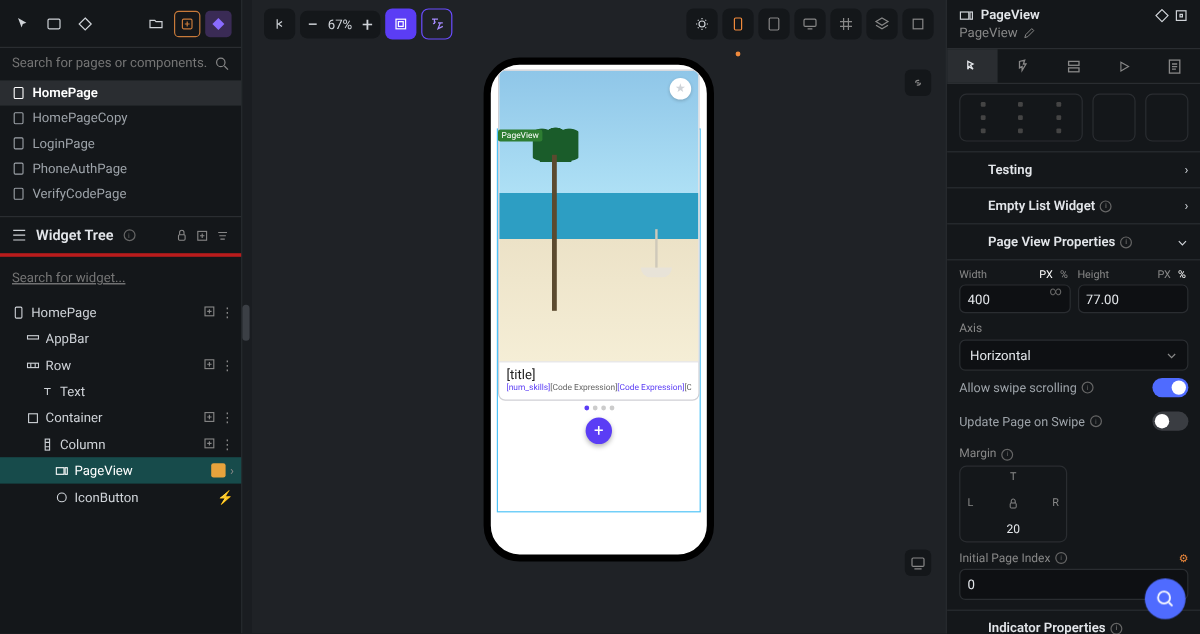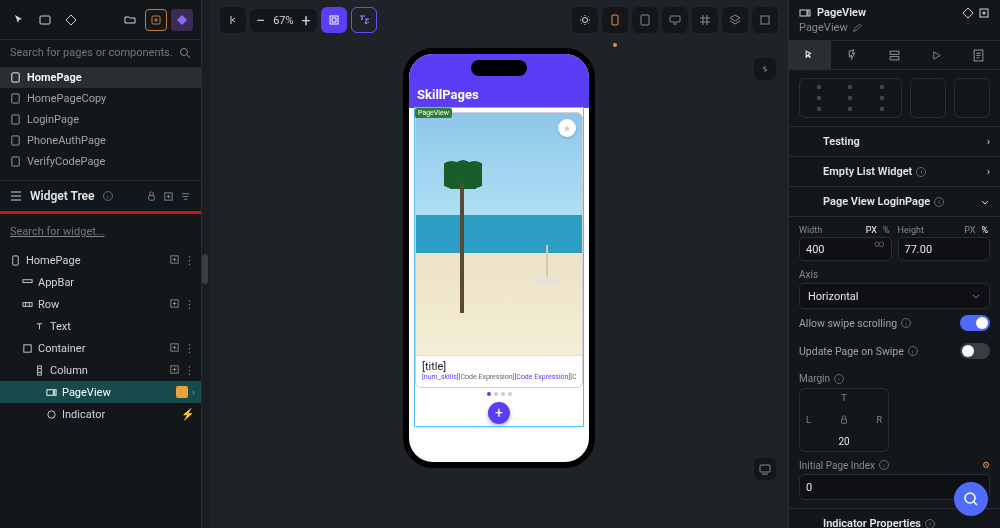--- a/index.html
+++ b/index.html
@@ -354,21 +354,21 @@
           <span style="color:#888;margin-left:auto">›</span>
         </span>
       </div>
       <div class="tree-row">
         <span class="indent" style="width:44px"></span>
         <span class="ticon">
           <svg width="11" height="11" viewBox="0 0 12 12">
             <circle cx="6" cy="6" r="4" fill="none" stroke="currentColor"></circle>
           </svg>
         </span>
-        <span class="label">Indicator</span>
+        <span class="label">IconButton</span>
         <span class="row-actions">
           <span style="color:#4fc3a8">⚡</span>
         </span>
       </div>
     </div>
 </div>
 
 <div class="drag-handle"></div>
 
 <div class="canvas">
@@ -446,23 +446,20 @@
   <div class="canvas-side-icon" style="bottom:48px;right:12px">
       <svg width="12" height="12" viewBox="0 0 12 12">
         <rect x="1" y="2" width="10" height="7" rx="1" fill="none" stroke="#888"></rect>
         <path d="M3 11h6" stroke="#888"></path>
       </svg>
     </div>
 
   <div class="phone-wrap">
     <div class="phone">
       <div class="notch"></div>
-      <div class="phone-header">
-        <span class="phone-title">SkillPages</span>
-      </div>
       <div class="pv-label">PageView</div>
       <div class="sel-outline" style="top:53px;left:5px;right:5px;height:320px"></div>
       <div class="card">
         <div class="card-img">
           <div class="palm"></div>
           <div class="boat"></div>
           <div class="star-btn">★</div>
         </div>
         <div class="card-body">
           <div class="card-title">[title]</div>
@@ -564,21 +561,21 @@
   </div>
   <div class="section-row">
     <span class="section-title">
         <span>Empty List Widget</span>
         <span class="info-icon">i</span>
       </span>
     <span>›</span>
   </div>
   <div class="section-row">
     <span class="section-title">
-        <span>Page View LoginPage</span>
+        <span>Page View Properties</span>
         <span class="info-icon">i</span>
       </span>
     <span>
         <svg width="10" height="10" viewBox="0 0 10 10">
           <path d="M2 4l3 3 3-3" stroke="#cfd3d8" fill="none"></path>
         </svg>
       </span>
   </div>
 
   <div class="prop-body">

